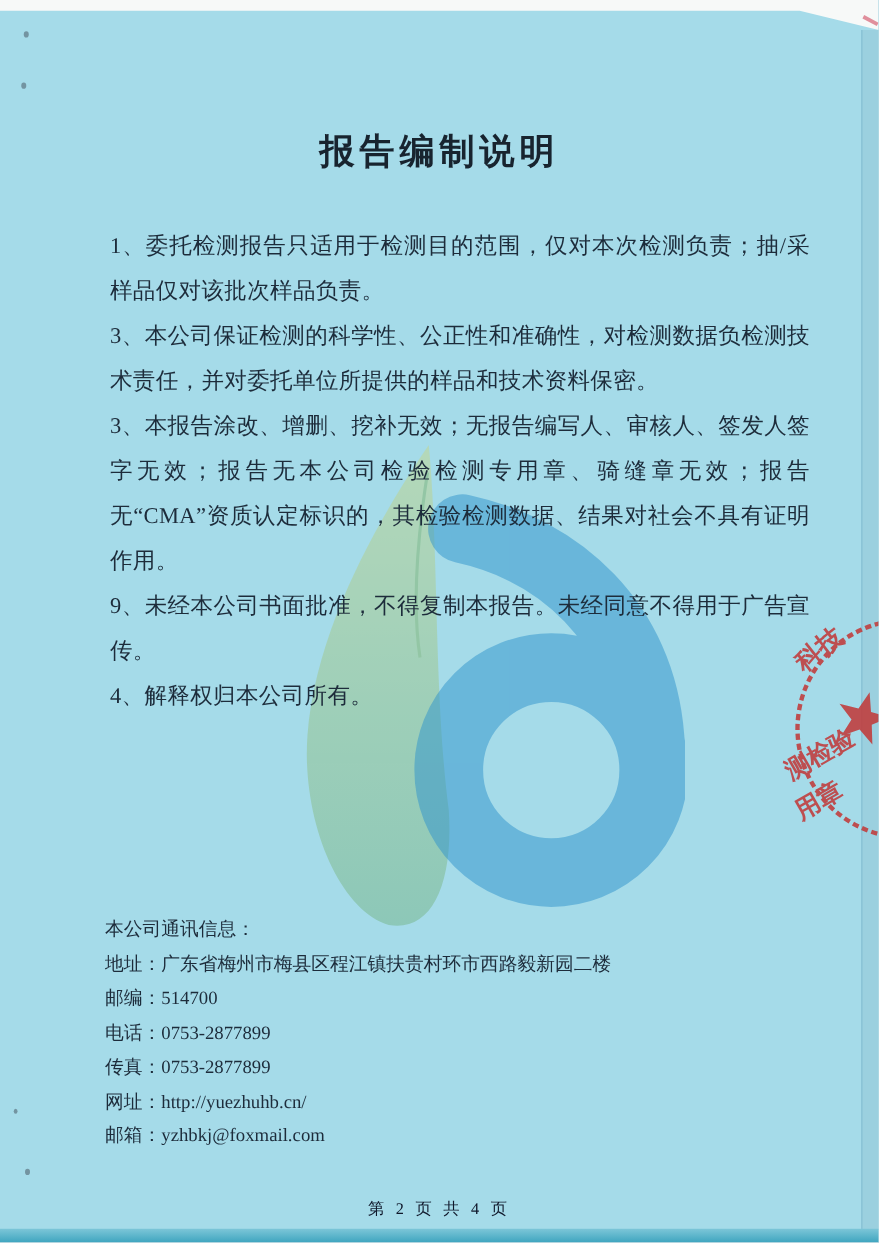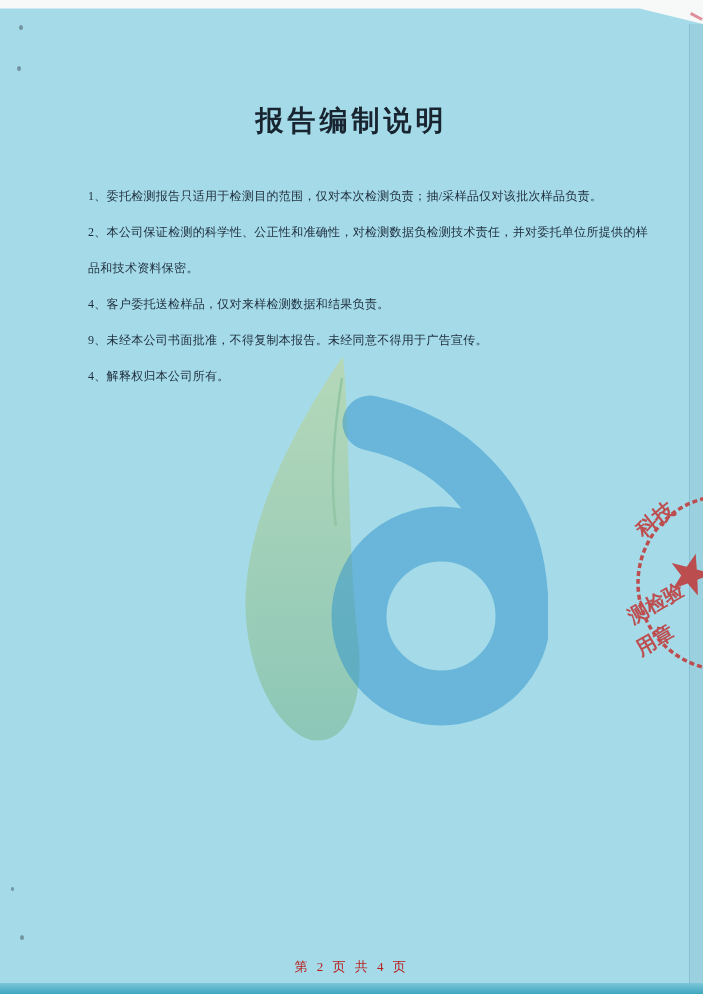--- a/index.html
+++ b/index.html
@@ -38,31 +38,31 @@
 
   
   .doc-title{
     position:absolute;left:0;top:102px;width:703px;z-index:4;
     text-align:center;
     font-family:"Liberation Sans","DejaVu Sans",sans-serif;
     font-weight:bold;font-size:28px;letter-spacing:4px;color:#18242f;
   }
   .notes{
     position:absolute;left:88px;top:178px;width:560px;z-index:4;
-    font-size:12px;line-height:36px;letter-spacing:.3px;
+    font-size:18px;line-height:36px;letter-spacing:.3px;
   }
   .notes p{margin:0;text-align:justify;text-justify:inter-character;}
   .contact{
     position:absolute;left:84px;top:731px;width:560px;z-index:4;
     font-size:15px;line-height:27.5px;
   }
   .contact div{margin:0;}
   .page-footer{
     position:absolute;left:0;top:958px;width:703px;z-index:4;
-    text-align:center;font-size:13px;letter-spacing:3px;color:#b91c1c;
+    text-align:center;font-size:13px;letter-spacing:3px;color:#0f172a;
   }
 
   
   .stamp{position:absolute;right:0;top:478px;z-index:5;opacity:.88;}
   .stamp text{
     font-family:"Liberation Sans","DejaVu Sans",sans-serif;
     font-weight:bold;fill:#c13b3b;
   }
 </style>
 </head>
@@ -93,26 +93,35 @@
   <div class="pink-tick"></div>
   <div class="hole h1"></div>
   <div class="hole h2"></div>
   <div class="hole h3"></div>
   <div class="hole h4"></div>
 
   <div class="doc-title">报告编制说明</div>
 
   <div class="notes">
     <p>1、委托检测报告只适用于检测目的范围，仅对本次检测负责；抽/采样品仅对该批次样品负责。</p>
-    <p>2、本公司保证检测的科学性、公正性和准确性，对检测数据负检测技术责任，并对委托单位所提供的样品和技术资料保密。</p>
-    <p>4、客户委托送检样品，仅对来样检测数据和结果负责。</p>
+    <p>3、本公司保证检测的科学性、公正性和准确性，对检测数据负检测技术责任，并对委托单位所提供的样品和技术资料保密。</p>
+    <p>3、本报告涂改、增删、挖补无效；无报告编写人、审核人、签发人签字无效；报告无本公司检验检测专用章、骑缝章无效；报告无“CMA”资质认定标识的，其检验检测数据、结果对社会不具有证明作用。</p>
     <p>9、未经本公司书面批准，不得复制本报告。未经同意不得用于广告宣传。</p>
     <p>4、解释权归本公司所有。</p>
   </div>
 
+  <div class="contact">
+    <div>本公司通讯信息：</div>
+    <div>地址：广东省梅州市梅县区程江镇扶贵村环市西路毅新园二楼</div>
+    <div>邮编：514700</div>
+    <div>电话：0753-2877899</div>
+    <div>传真：0753-2877899</div>
+    <div>网址：http://yuezhuhb.cn/</div>
+    <div>邮箱：yzhbkj@foxmail.com</div>
+  </div>
 
   <div class="page-footer">第 2 页 共 4 页</div>
 
   <svg class="stamp" width="78" height="215" viewBox="0 0 78 215">
     <circle cx="100" cy="105" r="87" fill="none" stroke="#c13b3b" stroke-width="3.5" stroke-dasharray="5 3"></circle>
     <polygon fill="#c13b3b" points="70.7,75.8 71.8,91.5 87,95.8 72.4,101.8 72.9,117.5 62.7,105.5 47.9,110.8 56.2,97.5 46.6,85 61.8,88.8"></polygon>
     <text x="18" y="60" font-size="21" transform="rotate(-38 18 60)">科技</text>
     <text x="8" y="146" font-size="20" transform="rotate(-30 8 146)">测检验</text>
     <text x="16" y="178" font-size="20" transform="rotate(-30 16 178)">用章</text>
   </svg>

